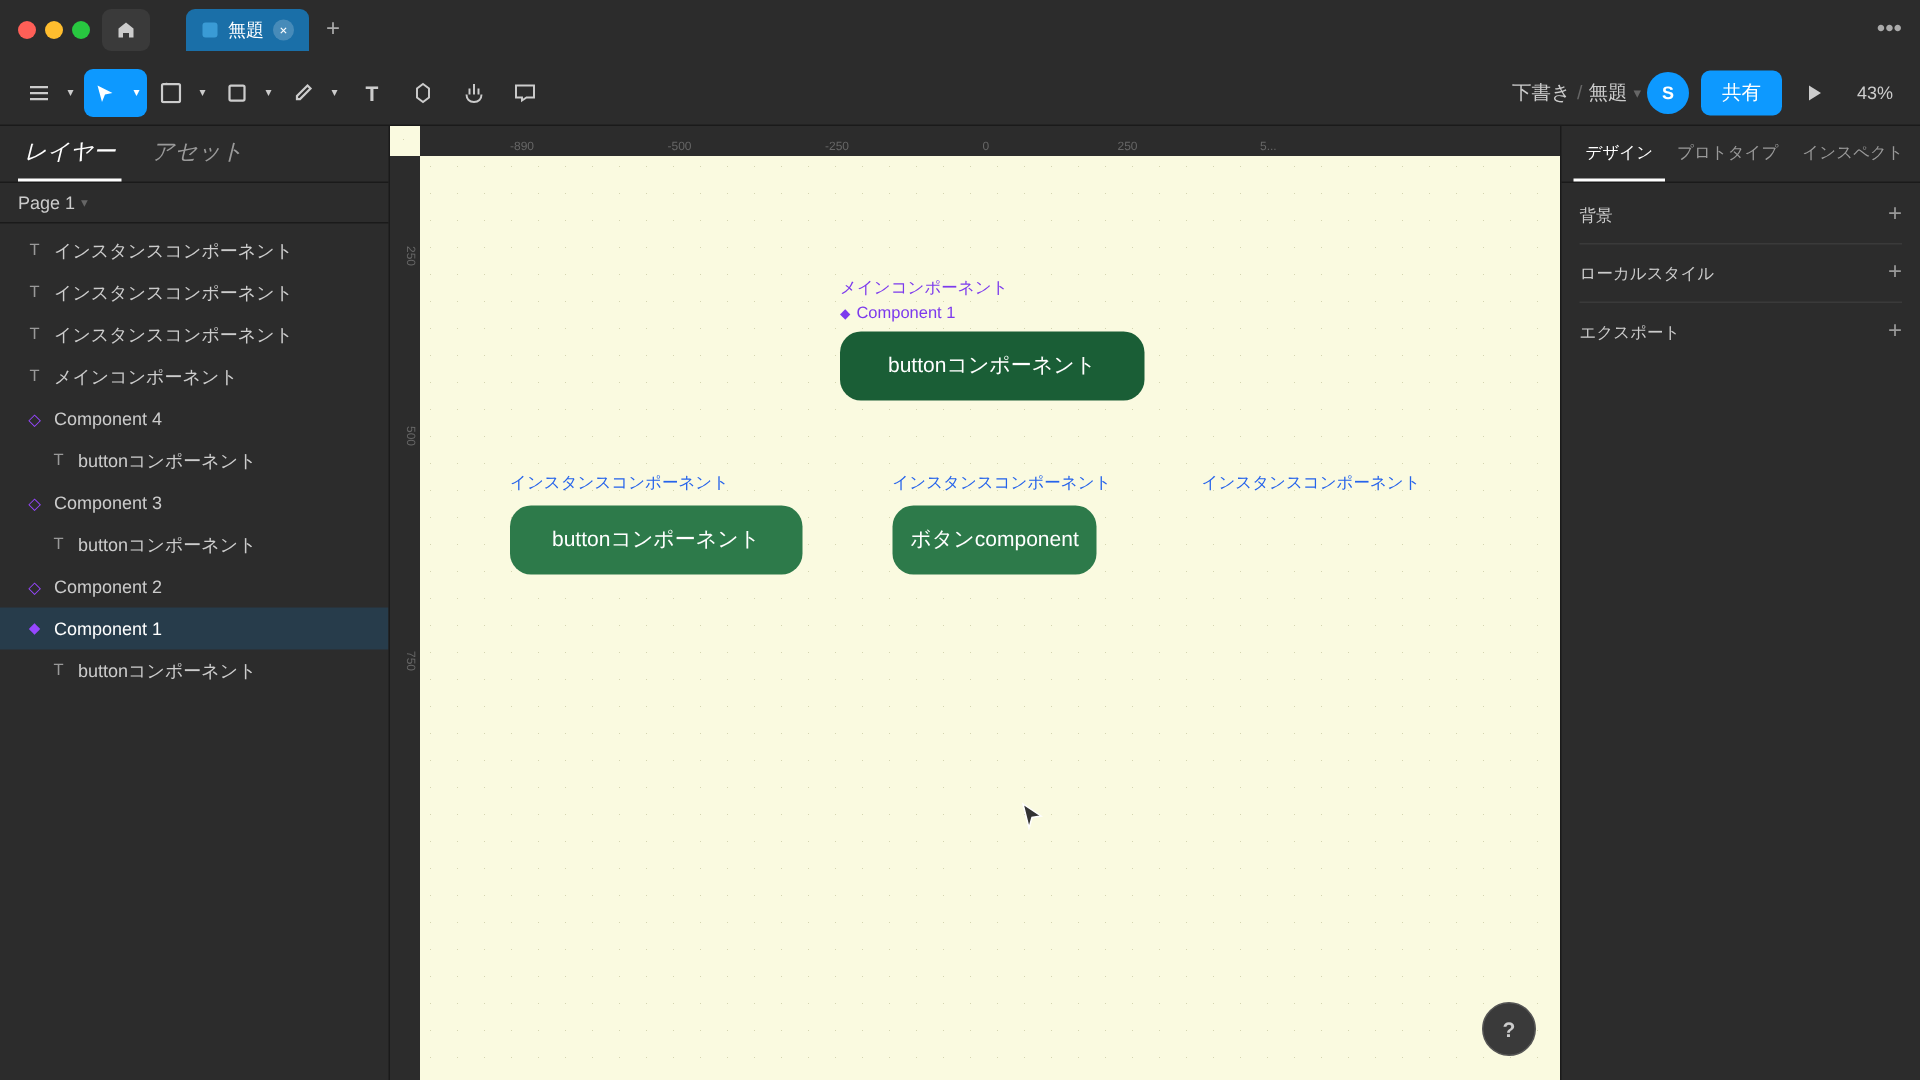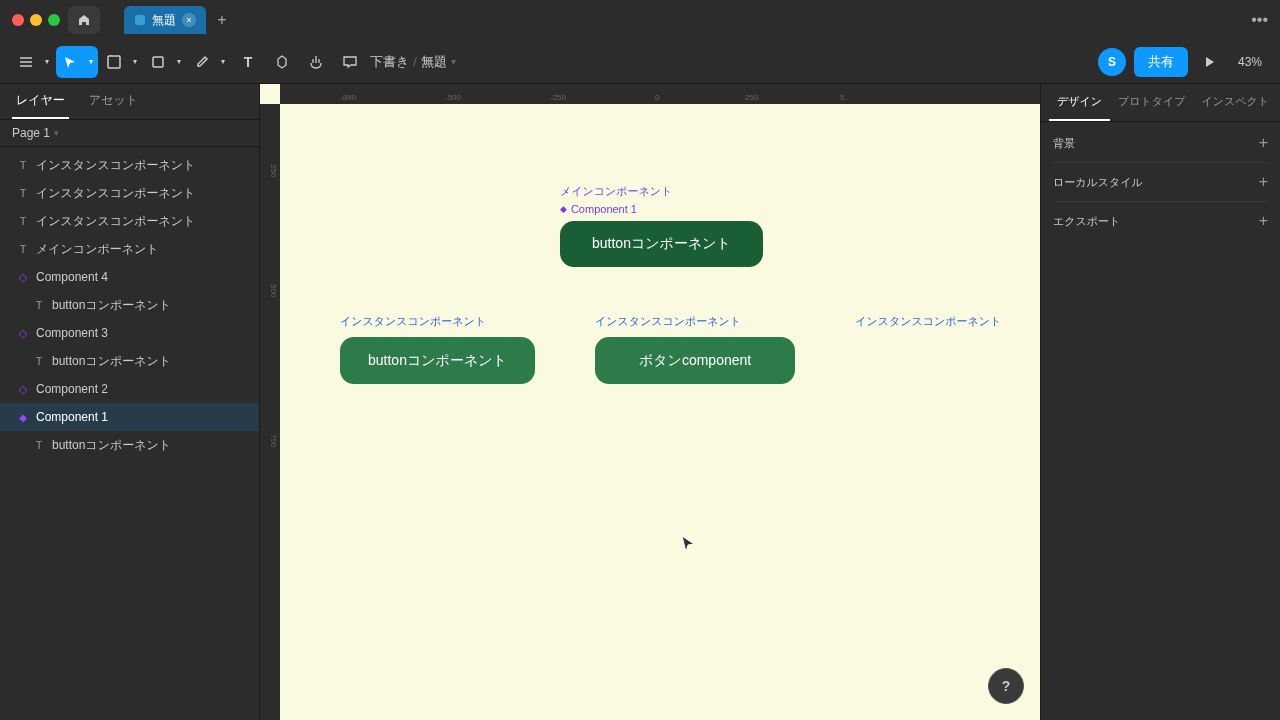--- a/index.html
+++ b/index.html
@@ -85,21 +85,21 @@
       overflow: hidden;
     }
     .toolbar-btn-with-arrow .main { width: 28px; height: 32px; display: flex; align-items: center; justify-content: center; cursor: pointer; }
     .toolbar-btn-with-arrow .arrow { width: 14px; height: 32px; display: flex; align-items: center; justify-content: center; font-size: 8px; cursor: pointer; color: #ccc; }
     .toolbar-btn-with-arrow.active { background: #0d99ff; color: #fff; }
     .toolbar-btn-with-arrow.active .arrow { color: #fff; }
 
     .toolbar-center {
       flex: 1;
       display: flex;
-      justify-content: flex-start;
+      justify-content: flex-end;
       align-items: center;
       gap: 8px;
     }
     .breadcrumb {
       display: flex; align-items: center; gap: 4px;
       color: #ccc; font-size: 13px;
     }
     .breadcrumb-sep { color: #666; }
     .breadcrumb-current {
       display: flex; align-items: center; gap: 4px;
@@ -151,24 +151,25 @@
       flex-direction: column;
     }
     .panel-tabs {
       display: flex;
       border-bottom: 1px solid #1a1a1a;
       padding: 0 12px;
     }
     .panel-tab {
       padding: 8px 4px;
       margin-right: 16px;
-      font-size: 12px;
+      font-size: 15px;
       color: #999;
       cursor: pointer;
       border-bottom: 2px solid transparent;
+      font-style: italic;
     }
     .panel-tab.active {
       color: #fff;
       border-bottom-color: #fff;
     }
     .page-selector {
       display: flex; align-items: center;
       padding: 6px 12px;
       border-bottom: 1px solid #1a1a1a;
     }
@@ -518,21 +519,21 @@
 
         <div style="display:flex;flex-direction:column;align-items:flex-start;gap:8px;">
           <span style="font-size:11px;color:#2563eb;font-weight:500;">インスタンスコンポーネント</span>
           <div style="background:#2d7a4a;border-radius:14px;padding:14px 28px;cursor:pointer;">
             <span style="color:#fff;font-size:14px;font-weight:500;">buttonコンポーネント</span>
           </div>
         </div>
 
         <div style="display:flex;flex-direction:column;align-items:flex-start;gap:8px;">
           <span style="font-size:11px;color:#2563eb;font-weight:500;">インスタンスコンポーネント</span>
-          <div style="background:#2d7a4a;border-radius:14px;padding:14px 44px;cursor:pointer;">
+          <div style="background:#2d7a4a;border-radius:14px;padding:14px 12px;cursor:pointer;">
             <span style="color:#fff;font-size:14px;font-weight:500;">ボタンcomponent</span>
           </div>
         </div>
 
         <div style="display:flex;flex-direction:column;align-items:flex-start;gap:8px;">
           <span style="font-size:11px;color:#2563eb;font-weight:500;">インスタンスコンポーネント</span>
         </div>
 
       </div>
 

